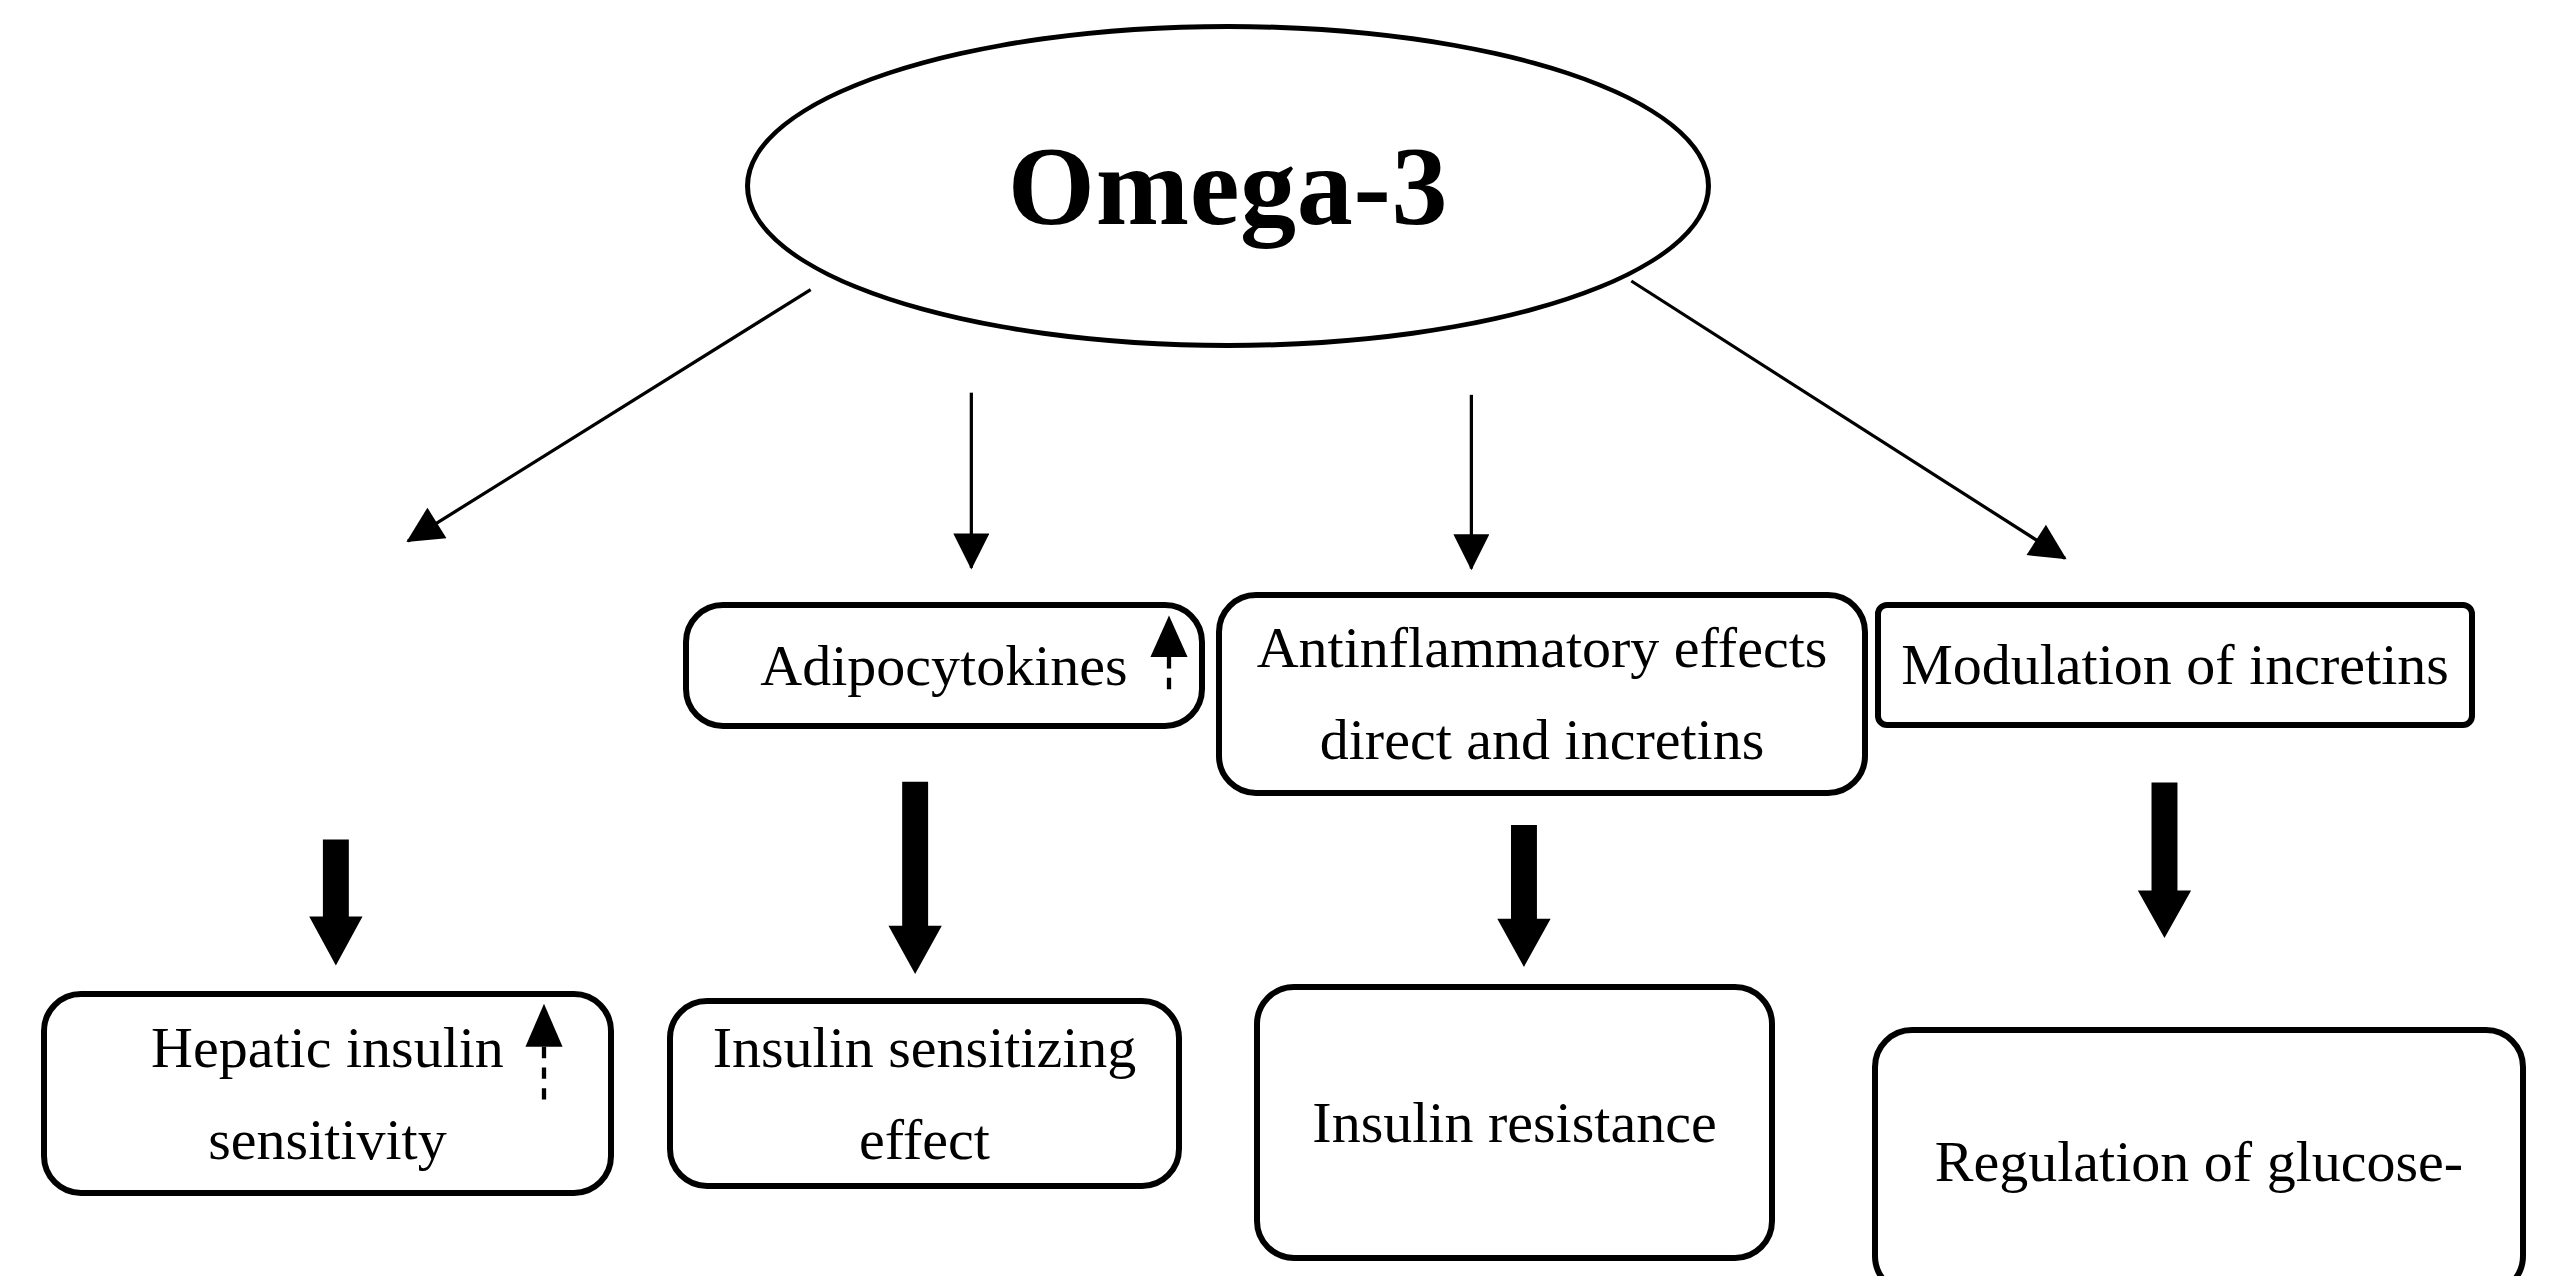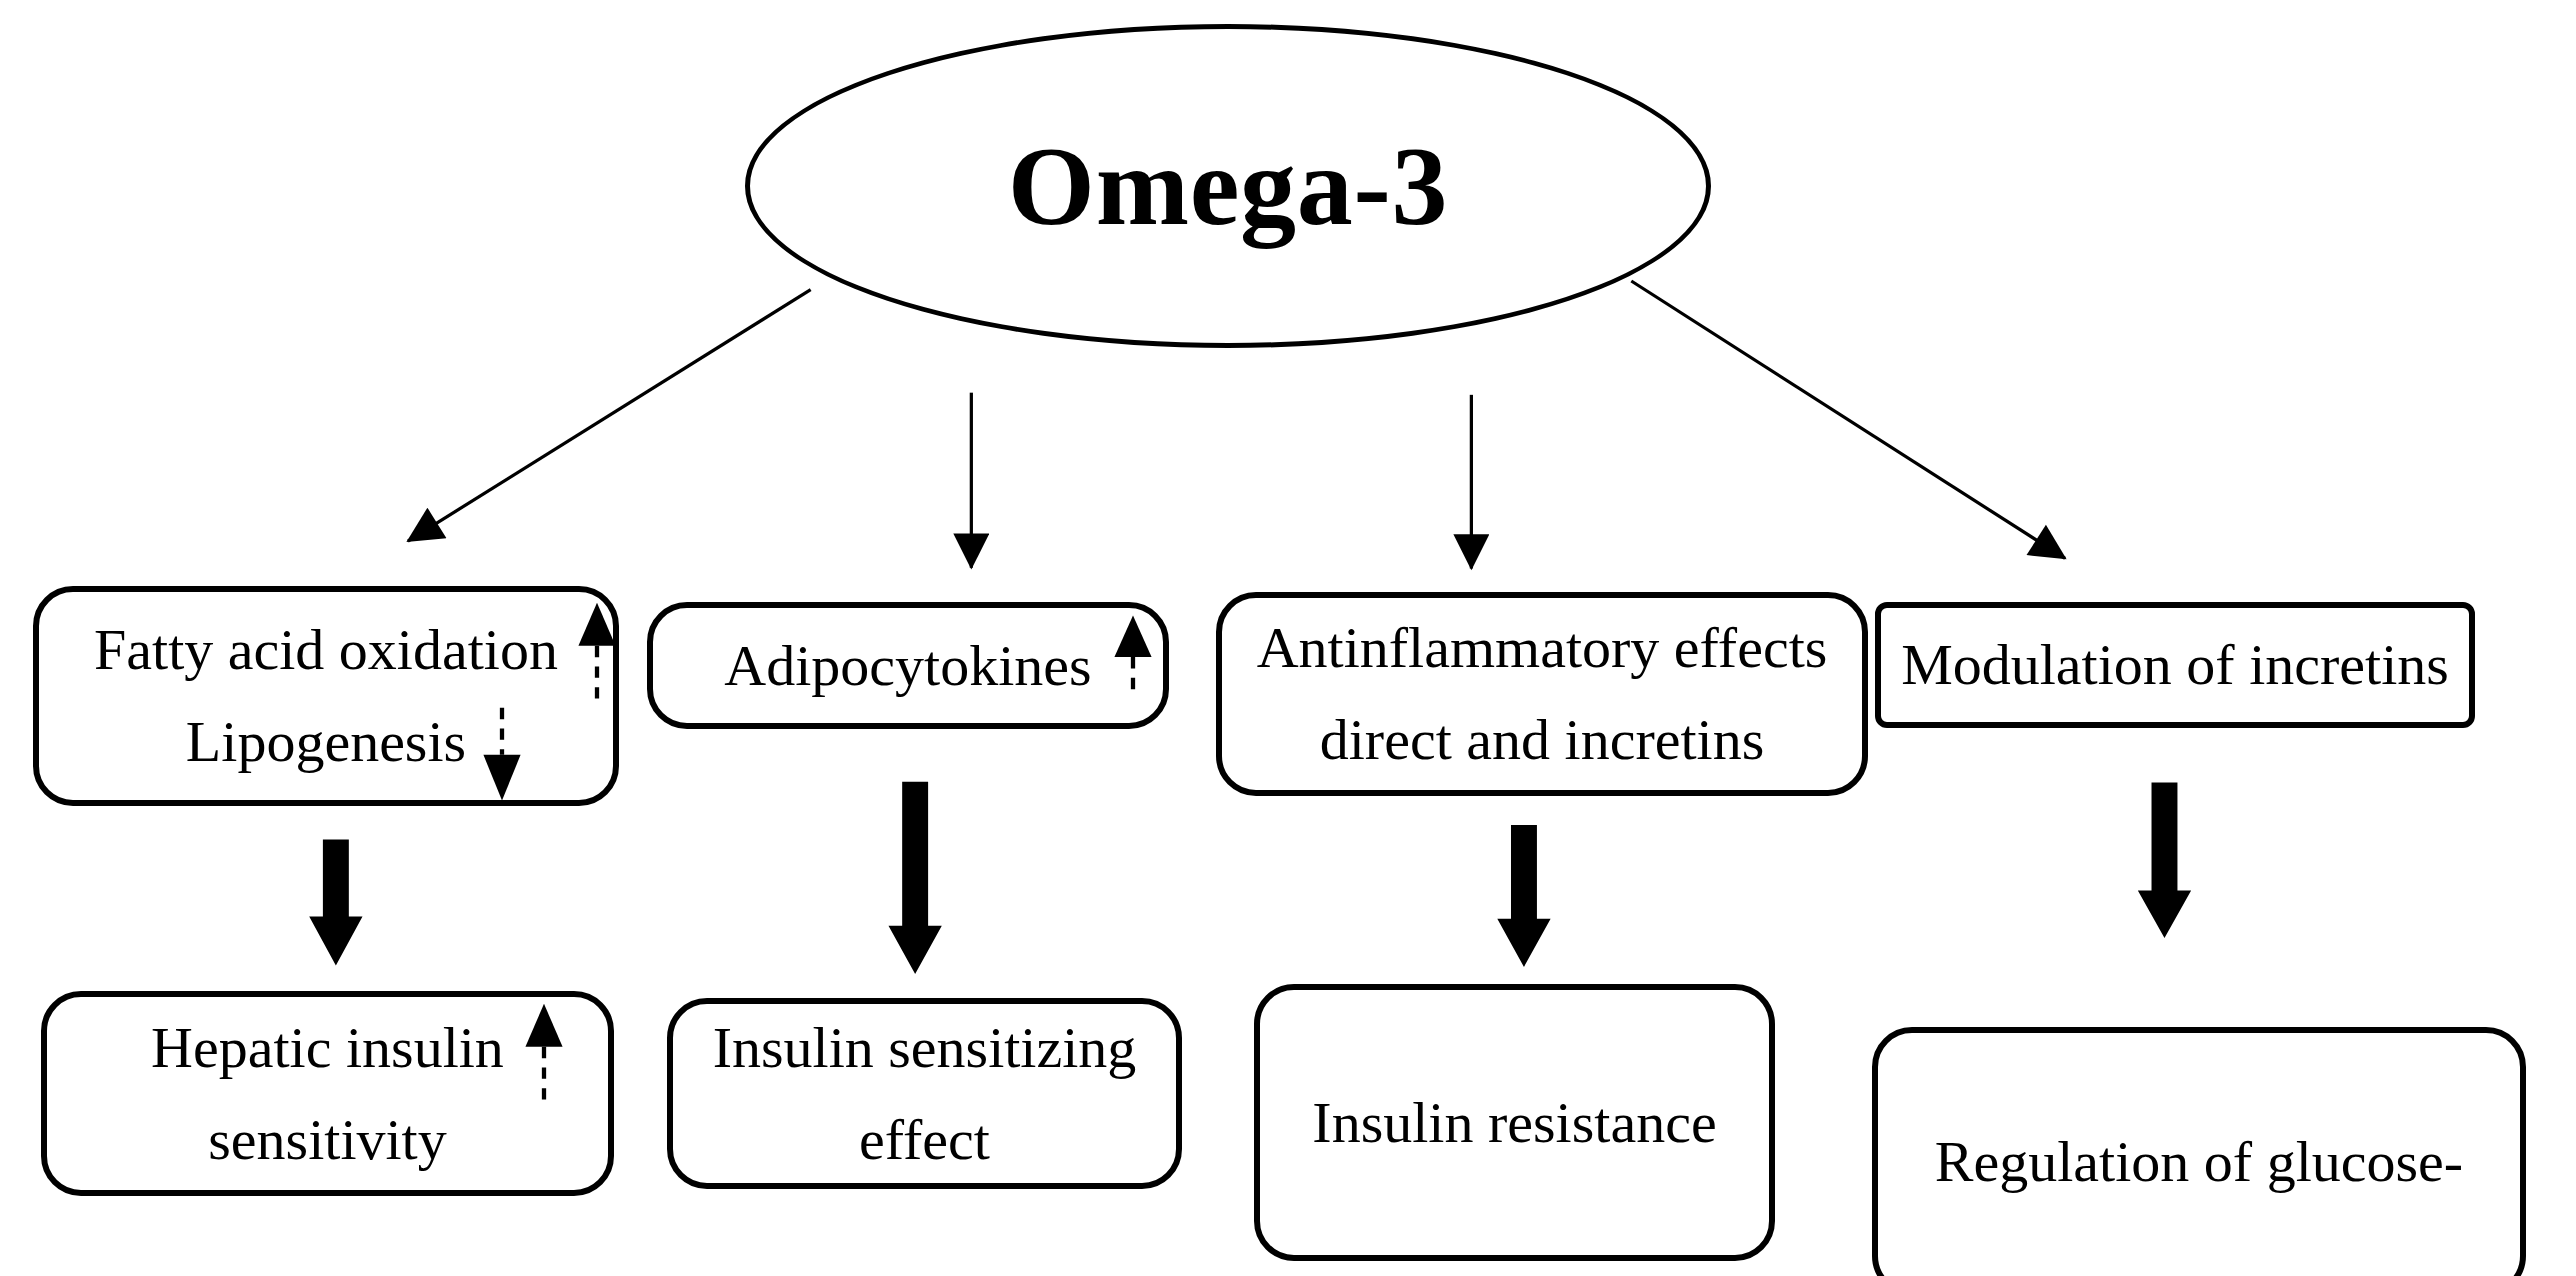--- a/index.html
+++ b/index.html
@@ -57,21 +57,21 @@
   .dash-arrow {
     position: absolute;
     overflow: visible;
   }
   .dash-arrow line {
     stroke: #000;
     stroke-width: 6px;
   }
   .dash-arrow polygon { fill: #000; }
   #box-fatty     { left: 33px;   top: 586px;  width: 586px; height: 220px; }
-  #box-adipo     { left: 647px;  top: 602px;  width: 522px; height: 127px; }
+  #box-adipo     { left: 683px;  top: 602px;  width: 522px; height: 127px; }
   #box-antinf    { left: 1216px; top: 592px;  width: 652px; height: 204px; }
   #box-incretins { left: 1875px; top: 602px;  width: 600px; height: 126px; border-radius: 12px; }
   #box-hepatic   { left: 41px;   top: 991px; width: 573px; height: 205px; }
   #box-sensit    { left: 667px;  top: 998px; width: 515px; height: 191px; }
   #box-resist    { left: 1254px; top: 984px; width: 521px; height: 277px; }
   #box-regul     { left: 1872px; top: 982px; width: 654px; height: 269px; margin-top: 45px; }
 </style>
 </head>
 <body>
 
@@ -92,36 +92,20 @@
     <polygon points="448,1165 484,1165 484,1272 503,1272 466,1340 429,1272 448,1272"></polygon>
     <polygon points="1252,1085 1288,1085 1288,1285 1307,1285 1270,1352 1233,1285 1252,1285"></polygon>
     <polygon points="2097,1145 2133,1145 2133,1275 2152,1275 2115,1342 2078,1275 2097,1275"></polygon>
     <polygon points="2986,1086 3022,1086 3022,1236 3041,1236 3004,1302 2967,1236 2986,1236"></polygon>
   </svg>
 
   <div class="ellipse">
     <span class="root-label">Omega-3</span>
   </div>
 
-  <div class="box" id="box-fatty">
-    <div class="line">
-      <span>Fatty acid oxidation</span>
-      <svg class="dash-arrow" style="left:calc(100% + 19px); top:-2.9px;" width="40" height="108" viewBox="0 0 56 150">
-        <polygon points="28,2 54,62 2,62"></polygon>
-        <line x1="28" y1="62" x2="28" y2="148" stroke-dasharray="16 13"></line>
-      </svg>
-    </div>
-    <div class="line">
-      <span>Lipogenesis</span>
-      <svg class="dash-arrow" style="left:calc(100% + 16px); top:10px;" width="40" height="97" viewBox="0 0 56 135">
-        <line x1="28" y1="2" x2="28" y2="68" stroke-dasharray="16 13"></line>
-        <polygon points="2,68 54,68 28,132"></polygon>
-      </svg>
-    </div>
-  </div>
 
   <div class="box" id="box-adipo">
     <div class="line">
       <span>Adipocytokines</span>
       <svg class="dash-arrow" style="left:calc(100% + 21.6px); top:-5.8px;" width="40" height="86" viewBox="0 0 56 120">
         <polygon points="28,2 54,60 2,60"></polygon>
         <line x1="28" y1="60" x2="28" y2="118" stroke-dasharray="16 13"></line>
       </svg>
     </div>
   </div>

